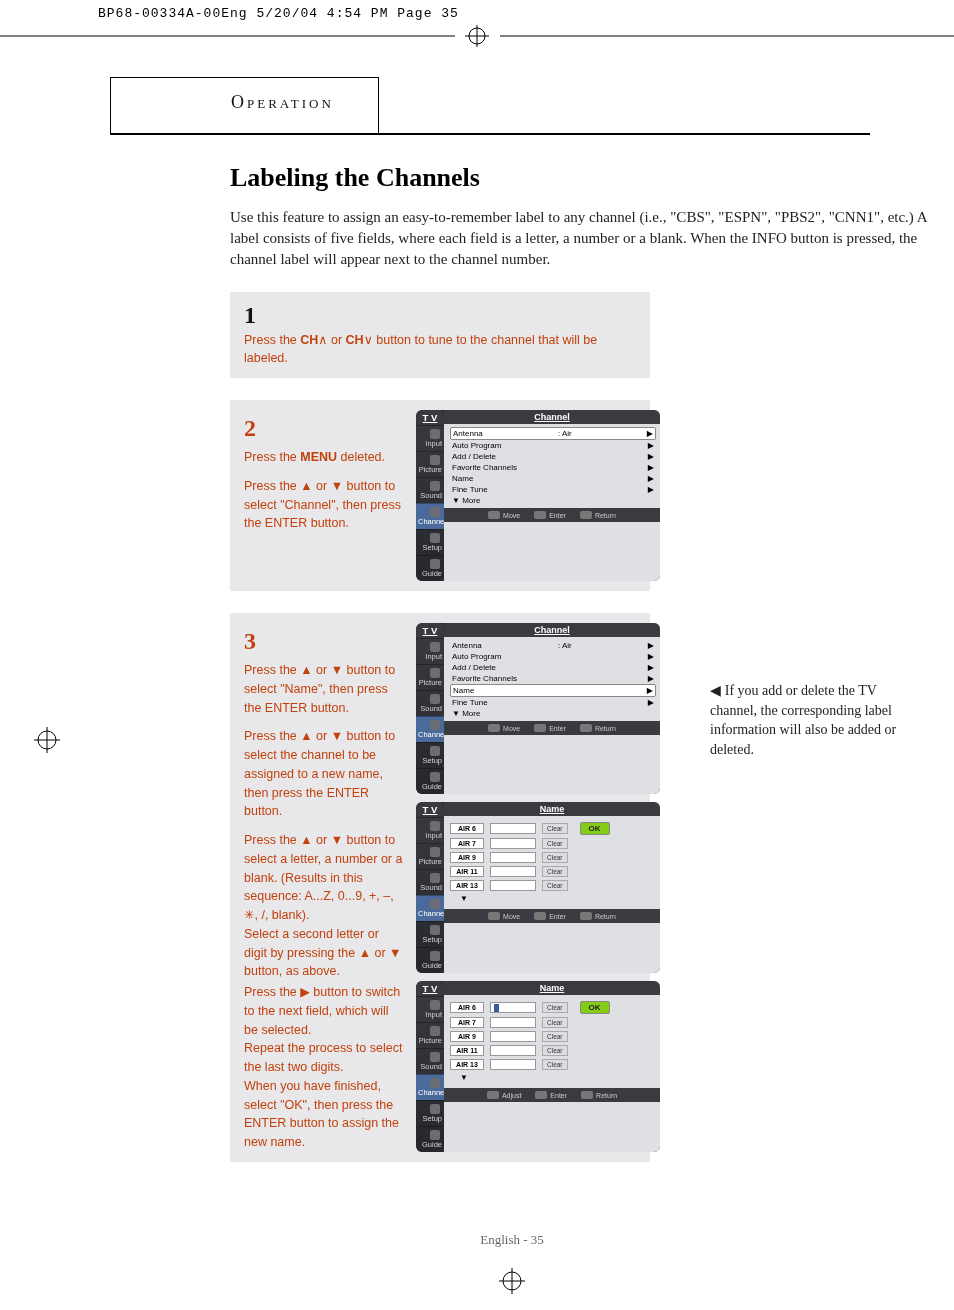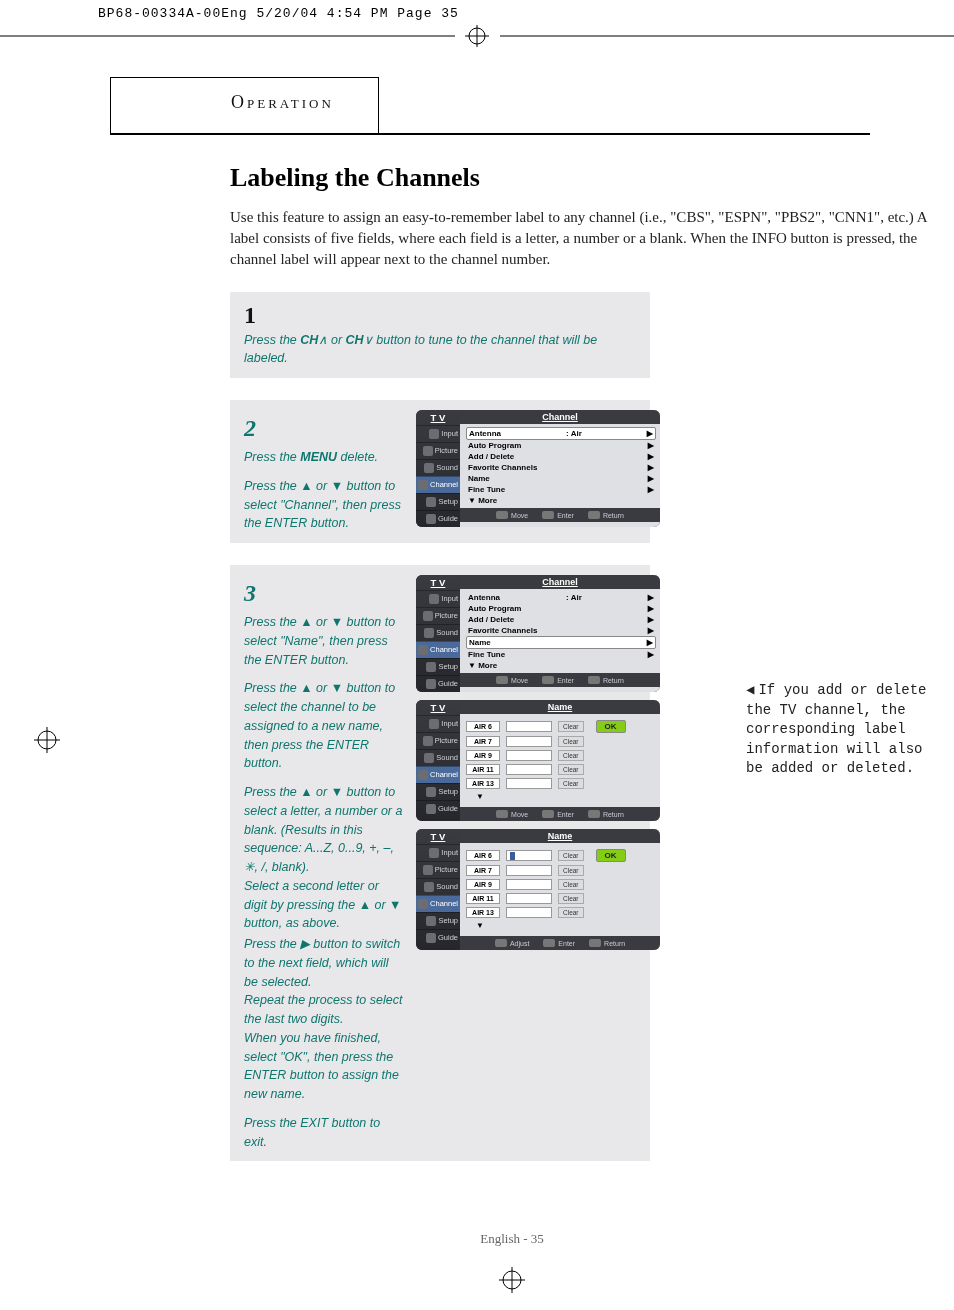--- a/index.html
+++ b/index.html
@@ -9,39 +9,39 @@
   .regbar svg { display: block; }
   .page-wrap { padding: 30px 40px 30px 110px; }
   .op-box { border: 1.5px solid #000; border-bottom: none; display: inline-block; padding: 14px 44px 20px 120px; margin-left: 0; }
   .op-title { font-family: Georgia, 'Times New Roman', serif; font-size: 18px; letter-spacing: 3px; font-variant: small-caps; }
   .rule-under { height: 1.5px; background: #000; width: 760px; margin-left: 0; }
   .main-col { padding-left: 120px; width: 820px; }
   h1.section-title { font-family: Georgia, 'Times New Roman', serif; font-size: 26px; font-weight: bold; margin-top: 28px; margin-bottom: 14px; color: #000; }
   .intro { font-family: Georgia, 'Times New Roman', serif; font-size: 15px; line-height: 1.4; color: #222; }
   .step-outer { background: #e8e8ea; margin-top: 22px; padding: 10px 14px 10px 14px; position: relative; }
   .step-flex { display: flex; align-items: flex-start; gap: 12px; }
-  .step-text { flex: 0 0 160px; font-family: Arial, sans-serif; font-size: 12.5px; line-height: 1.5; color: #0f766e; font-style: italic; }
+  .step-text { flex: 0 0 160px; font-family: Arial, sans-serif; font-size: 12.5px; line-height: 1.5; color: #c2410c; }
   .step-text.wide { flex: 0 0 auto; }
   .step-num { font-family: Georgia, 'Times New Roman', serif; font-size: 24px; font-weight: bold; display: block; margin-bottom: 2px; }
   .tv-stack { flex: 1; display: flex; flex-direction: column; gap: 8px; }
-  .side-note { position: absolute; left: 710px; top: 634px; width: 200px; font-family: Liberation Mono, monospace; font-size: 14px; line-height: 1.4; color: #222; margin-left: 36px; }
+  .side-note { position: absolute; left: 710px; top: 634px; width: 200px; font-family: Liberation Serif, serif; font-size: 14px; line-height: 1.4; color: #222; }
   .side-note .arrow { font-size: 14px; margin-right: 4px; }
 
   
   .tv-panel { width: 244px; background: #2e2f34; border-radius: 6px; overflow: hidden; font-size: 8.5px; color: #fff; }
   .tv-top { display: flex; }
-  .tv-sidebar { width: 44px; background: linear-gradient(#3a3b40,#26272b); display: flex; flex-direction: column; }
+  .tv-sidebar { width: 28px; background: linear-gradient(#3a3b40,#26272b); display: flex; flex-direction: column; border-radius: 6px; }
   .tv-side-title { text-align: center; font-weight: bold; font-size: 9.5px; padding: 2px 0; text-decoration: underline; }
   .tv-side-item { padding: 3px 2px; font-size: 7.5px; text-align: right; color: #cfd1d6; border-top: 1px solid rgba(0,0,0,.3); position: relative; }
   .tv-side-item.active { background: #4a6a9c; color: #fff; }
   .tv-side-item .ic { display:inline-block; width:10px; height:10px; background:#6b6d73; border-radius:2px; vertical-align:middle; margin-right:2px;}
   .tv-body { flex: 1; background: #dfe0e4; color: #000; position: relative; }
   .tv-body-title { background: #3a3b40; color: #fff; text-align: center; font-weight: bold; font-size: 9px; padding: 2px 0; text-decoration: underline; }
   .tv-list { padding: 3px 4px 2px 6px; }
-  .tv-row { display: flex; justify-content: space-between; align-items: center; font-size: 8px; padding: 1px 2px; font-weight: bold; }
+  .tv-row { display: flex; justify-content: space-between; align-items: center; font-size: 8px; padding: 1px 2px; font-weight: normal; }
   .tv-row.sel { background: #fff; border: 1px solid #888; border-radius: 2px; }
   .tv-row .arw { font-size: 8px; }
   .tv-foot { background: #3a3b40; color: #c9cbd2; font-size: 7px; display: flex; justify-content: center; gap: 14px; padding: 3px 0; }
   .tv-foot span { display:inline-flex; align-items:center; gap:3px; }
   .tv-foot .k { display:inline-block; background:#777; border-radius:2px; width:12px; height:8px; }
   
   .name-grid { padding: 6px 6px 2px 6px; }
   .name-row { display:flex; align-items:center; gap:6px; margin-bottom:3px; }
   .name-ch { background:#fff; border:1px solid #999; font-size:7px; font-weight:bold; padding:1px 3px; width:34px; text-align:center;}
   .name-val { background:#fff; border:1px solid #999; height:11px; width:46px; position:relative;}
@@ -85,21 +85,21 @@
       <span class="step-num">1</span>
       <p class="step-text wide">
         <span>Press the </span><b>CH</b><span>∧</span><span> or </span><b>CH</b><span>∨</span><span> button to tune to the channel that will be labeled.</span>
       </p>
     </div>
 
     <div class="step-outer" style="width:420px;">
       <div class="step-flex">
         <div class="step-text">
           <span class="step-num">2</span>
-          <p><span>Press the </span><b>MENU</b><span> delete.</span></p>
+          <p><span>Press the </span><b>MENU</b><span> deleted.</span></p>
           <p style="margin-top:10px;">Press the ▲ or ▼ button to select "Channel", then press the ENTER button.</p>
         </div>
         <div class="tv-stack">
 
           <div class="tv-panel">
             <div class="tv-top">
               <div class="tv-sidebar">
                 <div class="tv-side-title">T V</div>
                 <div class="tv-side-item"><span class="ic"></span><span>Input</span></div>
                 <div class="tv-side-item"><span class="ic"></span><span>Picture</span></div>
@@ -165,21 +165,20 @@
       <div class="step-flex">
         <div class="step-text">
           <span class="step-num">3</span>
           <p>Press the ▲ or ▼ button to select "Name", then press the ENTER button.</p>
           <p style="margin-top:10px;">Press the ▲ or ▼ button to select the channel to be assigned to a new name, then press the ENTER button.</p>
           <p style="margin-top:10px;">Press the ▲ or ▼ button to select a letter, a number or a blank. (Results in this sequence: A...Z, 0...9, +, –, ✳, /, blank).</p>
           <p>Select a second letter or digit by pressing the ▲ or ▼ button, as above.</p>
           <p style="margin-top:2px;">Press the ▶ button to switch to the next field, which will be selected.</p>
           <p>Repeat the process to select the last two digits.</p>
           <p>When you have finished, select "OK", then press the ENTER button to assign the new name.</p>
-          <p style="margin-top:10px;">Press the EXIT button to exit.</p>
         </div>
         <div class="tv-stack">
 
           <div class="tv-panel">
             <div class="tv-top">
               <div class="tv-sidebar">
                 <div class="tv-side-title">T V</div>
                 <div class="tv-side-item"><span class="ic"></span><span>Input</span></div>
                 <div class="tv-side-item"><span class="ic"></span><span>Picture</span></div>
                 <div class="tv-side-item"><span class="ic"></span><span>Sound</span></div>

